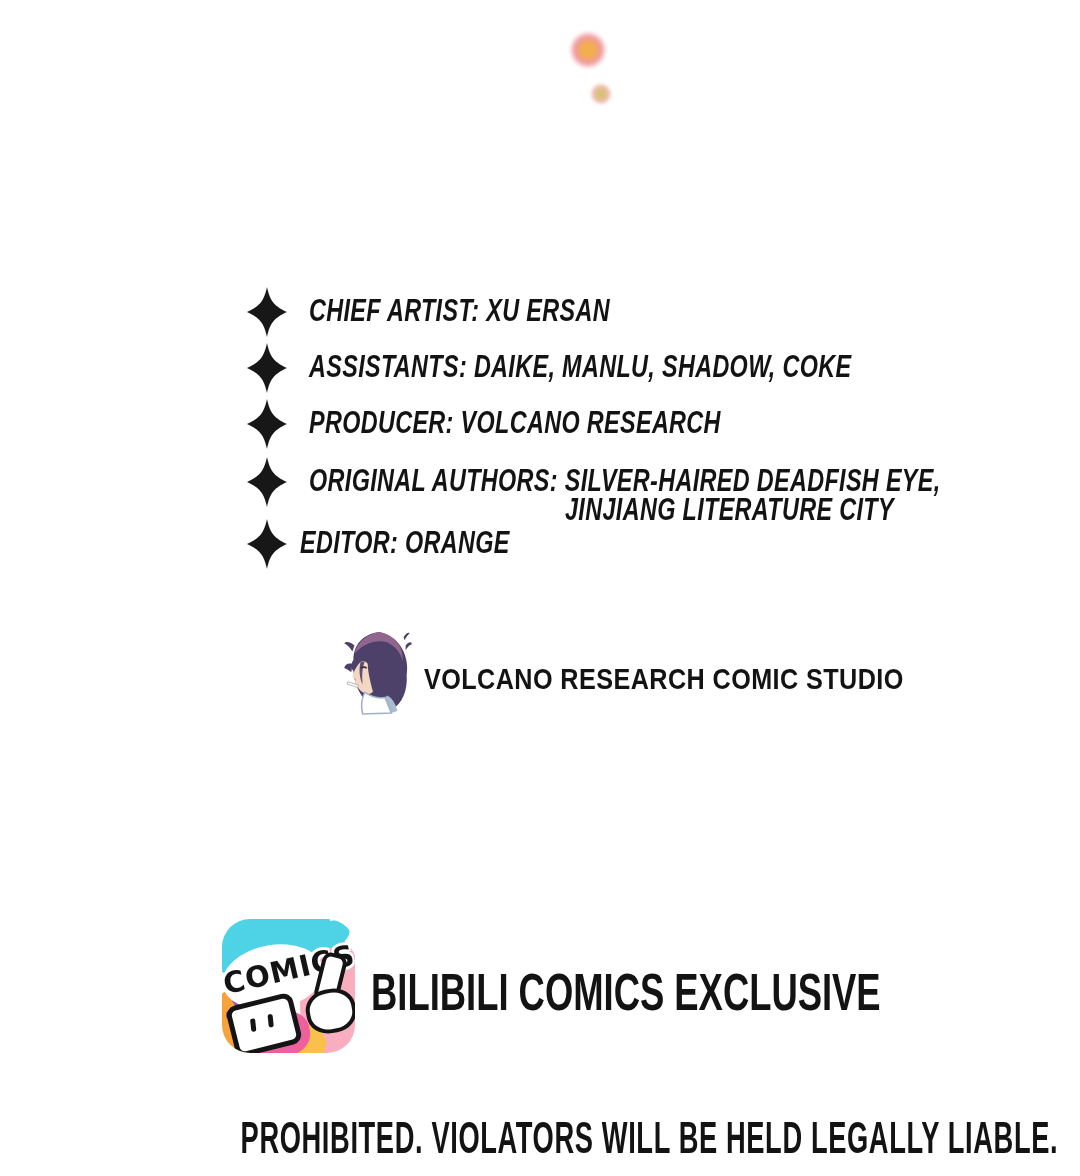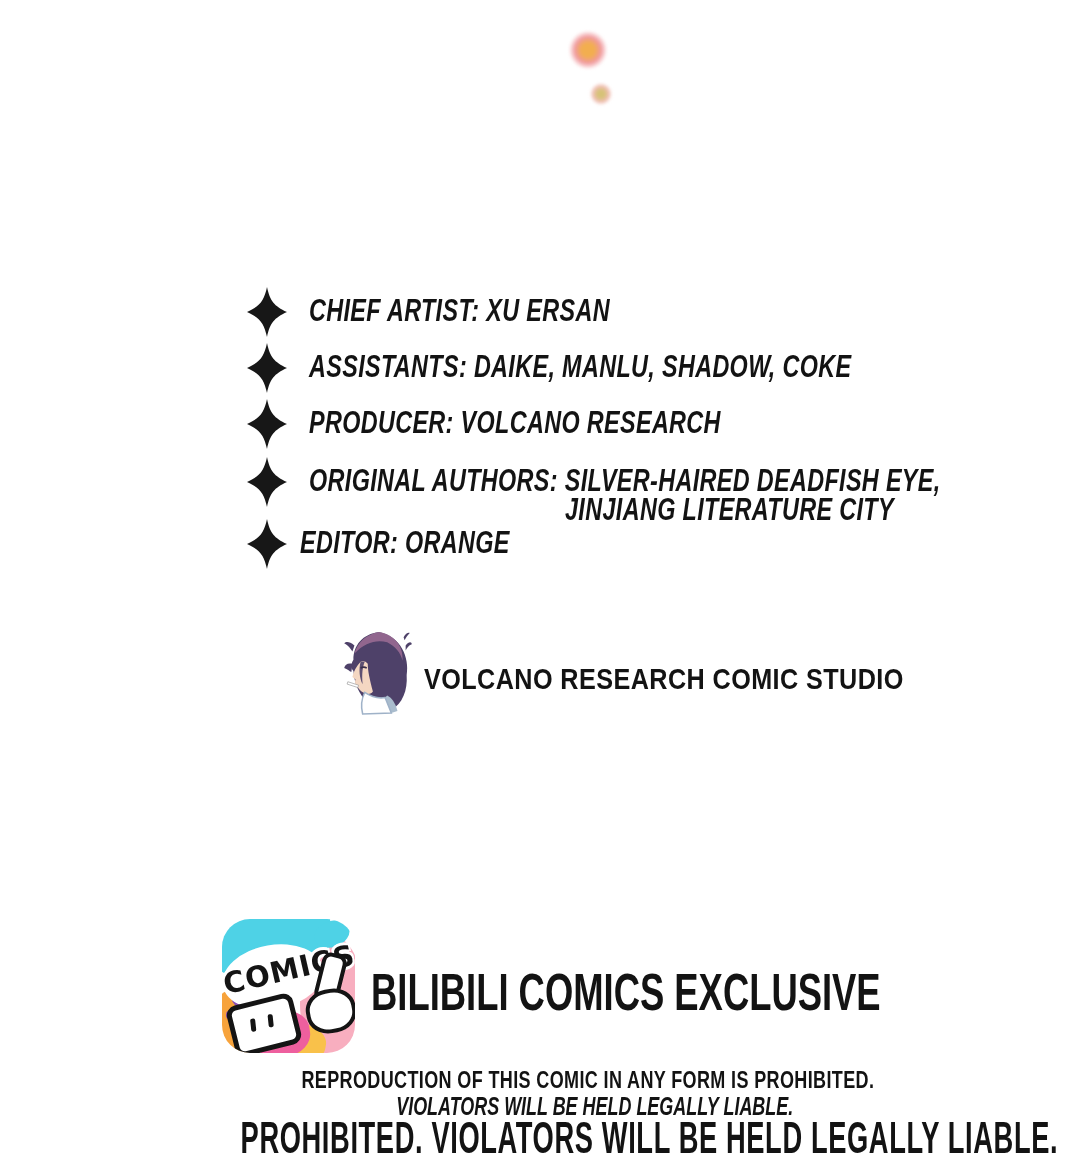--- a/index.html
+++ b/index.html
@@ -149,23 +149,17 @@
     <div class="lg-tv">
       <div class="lg-tv-eye e1"></div>
       <div class="lg-tv-eye e2"></div>
     </div>
     <div class="lg-thumb"></div>
     <div class="lg-fist"></div>
   </div>
 
   <div class="exclusive">BILIBILI COMICS EXCLUSIVE</div>
 
-  <div class="center-line notice-small-1">
-    <span>REPRODUCTION OF THIS COMIC IN ANY FORM IS PROHIBITED.</span>
-  </div>
   <div class="center-line notice-big-2">
     <span>PROHIBITED. VIOLATORS WILL BE HELD LEGALLY LIABLE.</span>
-  </div>
-  <div class="center-line notice-small-2">
-    <span>VIOLATORS WILL BE HELD LEGALLY LIABLE.</span>
   </div>
 
 </div>
 
 </body></html>

